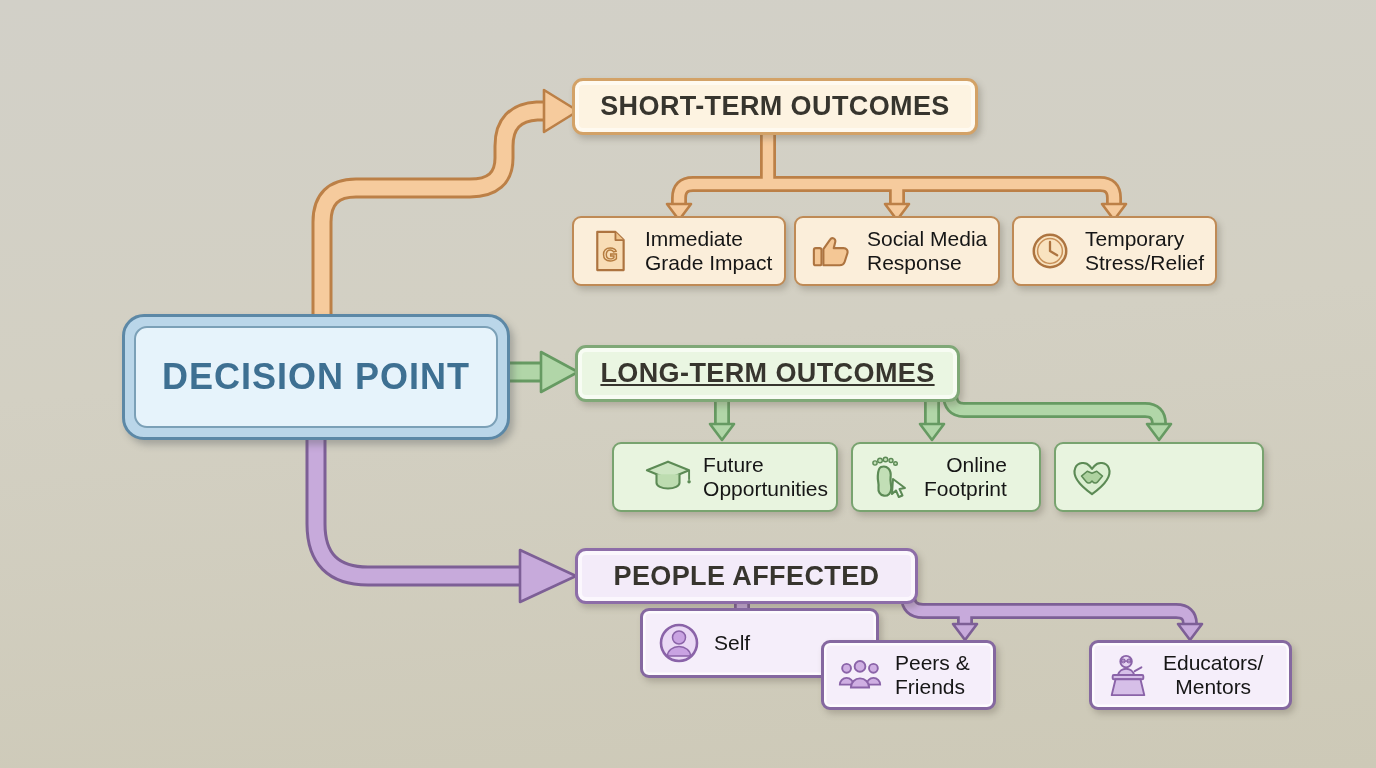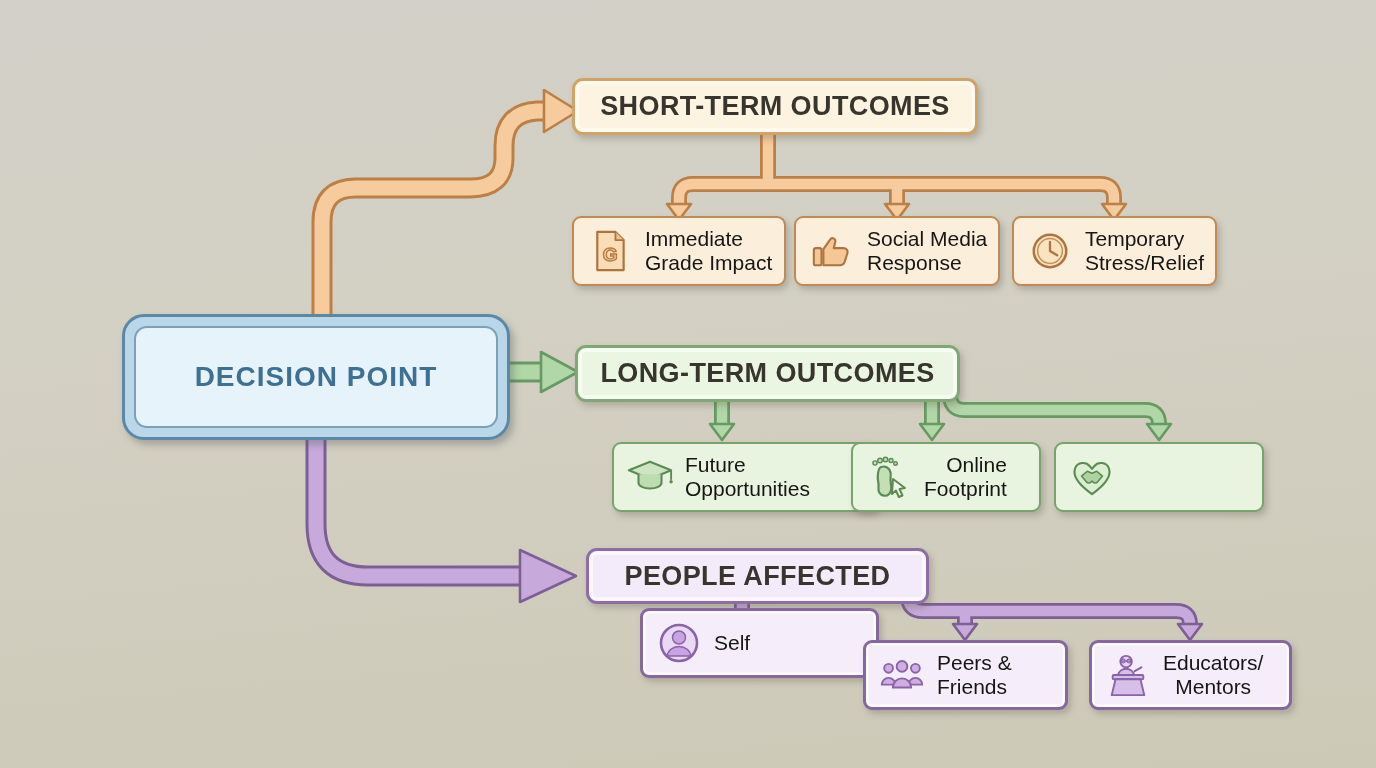--- a/index.html
+++ b/index.html
@@ -29,51 +29,51 @@
   .p.head{fill:#c7aadb;stroke:#7d5f96;}
 
   .node{position:absolute;z-index:2;box-sizing:border-box;
         box-shadow:3px 4px 6px rgba(95,90,75,.3);}
 
   
   .hdr{display:flex;align-items:center;justify-content:center;
        font-weight:bold;font-size:27px;color:#37352e;letter-spacing:.4px;
        border-radius:11px;}
   .hdr.orange{background:#fdf3e1;border:3px solid #d3a267;box-shadow:3px 4px 6px rgba(95,90,75,.3), inset 0 0 0 4px #fffaf0;}
-  .hdr.green {background:#eaf6e2;border:3px solid #7fa877;box-shadow:3px 4px 6px rgba(95,90,75,.3), inset 0 0 0 4px #f7fcf3;}
+  .hdr.green {background:#eaf6e2;border:3px solid #7fa877;box-shadow:3px 4px 6px rgba(95,90,75,.3), inset 0 0 0 4px #f7fcf3;text-decoration:underline;}
   .hdr.purple{background:#f3ebf9;border:3px solid #8d6da8;box-shadow:3px 4px 6px rgba(95,90,75,.3), inset 0 0 0 4px #fbf7fd;}
   #hdr-short{left:572px;top:78px;width:406px;height:57px;}
   #hdr-long {left:575px;top:345px;width:385px;height:57px;}
-  #hdr-people{left:575px;top:548px;width:343px;height:56px;margin-left:11px;}
+  #hdr-people{left:575px;top:548px;width:343px;height:56px;}
 
   
   #decision{left:122px;top:314px;width:388px;height:126px;
             background:#bad6e9;border:3.5px solid #5c88a6;border-radius:22px;
             padding:9px;box-shadow:4px 5px 7px rgba(80,85,90,.35);}
   .decision-inner{box-sizing:border-box;height:100%;
             background:#e6f3fb;border:2.5px solid #7ba0b7;border-radius:13px;
             display:flex;align-items:center;justify-content:center;
-            font-size:28px;font-weight:bold;color:#3e7092;letter-spacing:1px;}
+            font-size:36px;font-weight:bold;color:#3e7092;letter-spacing:1px;}
 
   
   .kid{height:70px;border-radius:9px;display:flex;align-items:center;
        gap:12px;padding:0 8px 0 13px;}
   .kid.orange{background:#fbeeda;border:2.5px solid #bf8a55;}
   .kid.green {background:#e8f4df;border:2.5px solid #78a36f;}
   .kid.purple{background:#f5eefa;border:3px solid #8568a0;box-shadow:3px 4px 6px rgba(95,90,75,.3), inset 0 0 0 2.5px #fdfbfe;}
   .kid .ic{flex:none;width:46px;display:flex;justify-content:center;align-items:center;}
   .kid .txt{font-size:21px;line-height:1.16;color:#161616;display:flex;flex-direction:column;}
   #k-st1{left:572px;top:216px;width:214px;}
   #k-st2{left:794px;top:216px;width:206px;}
   #k-st3{left:1012px;top:216px;width:205px;}
-  #k-lt1{left:612px;top:442px;width:267px;}
+  #k-lt1{left:612px;top:442px;width:226px;justify-content:flex-end;}
   #k-lt2{left:851px;top:442px;width:190px;text-align:right;}
   #k-lt3{left:1054px;top:442px;width:210px;}
   #k-pa1{left:640px;top:608px;width:239px;}
-  #k-pa2{left:863px;top:640px;width:205px;}
+  #k-pa2{left:821px;top:640px;width:175px;}
   #k-pa3{left:1089px;top:640px;width:203px;text-align:center;}
 </style>
 </head>
 <body>
 
 <div class="canvas">
 
   <svg class="connectors" width="1376" height="768" viewBox="0 0 1376 768">
 
     <g>

